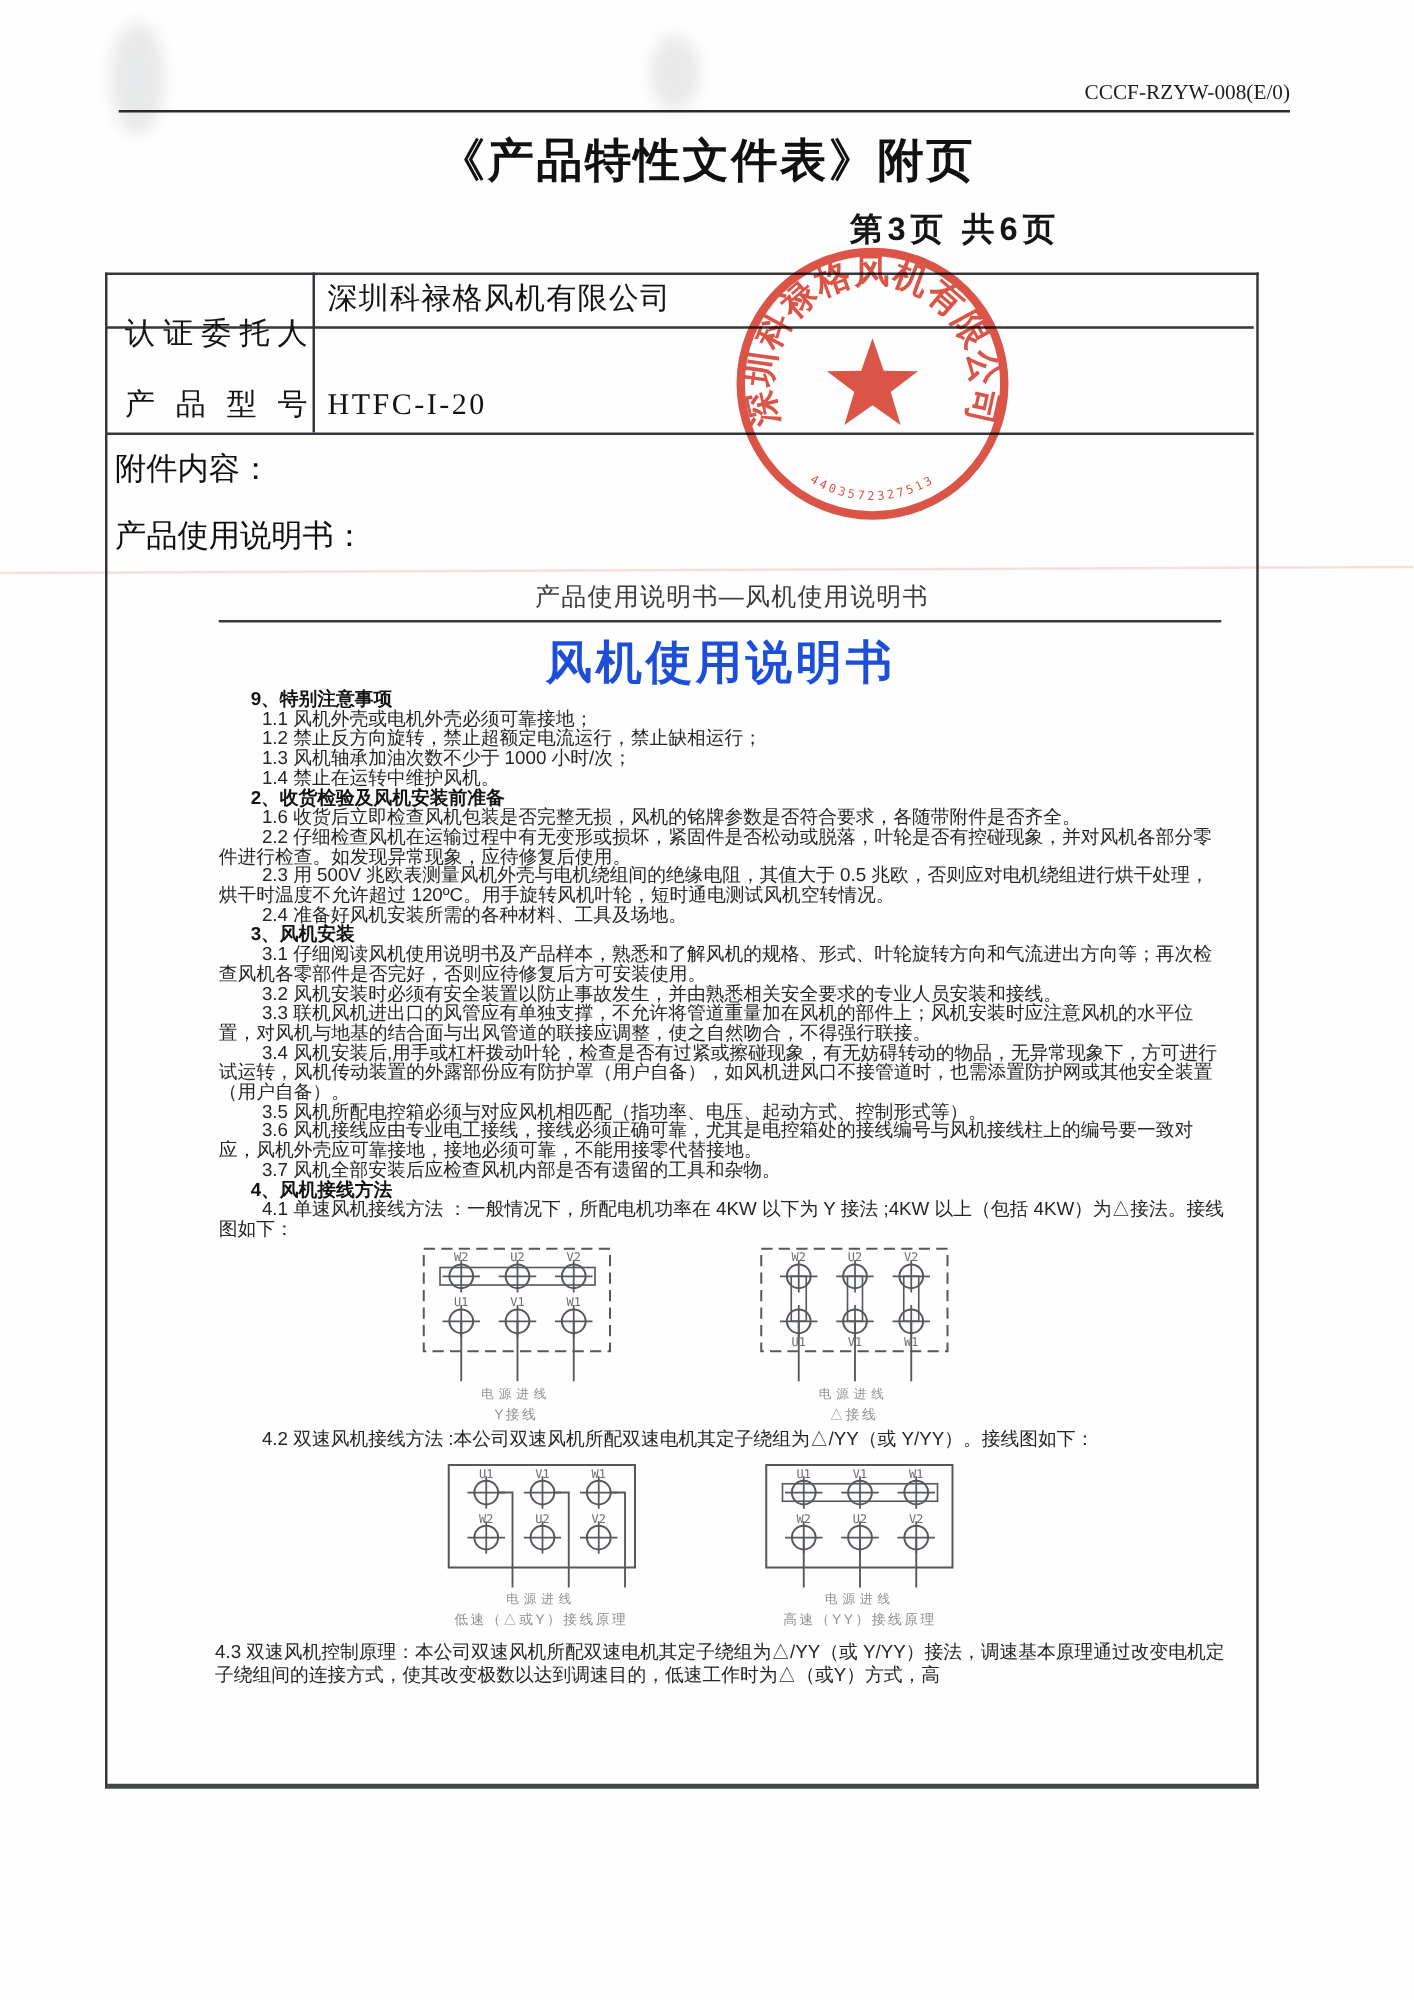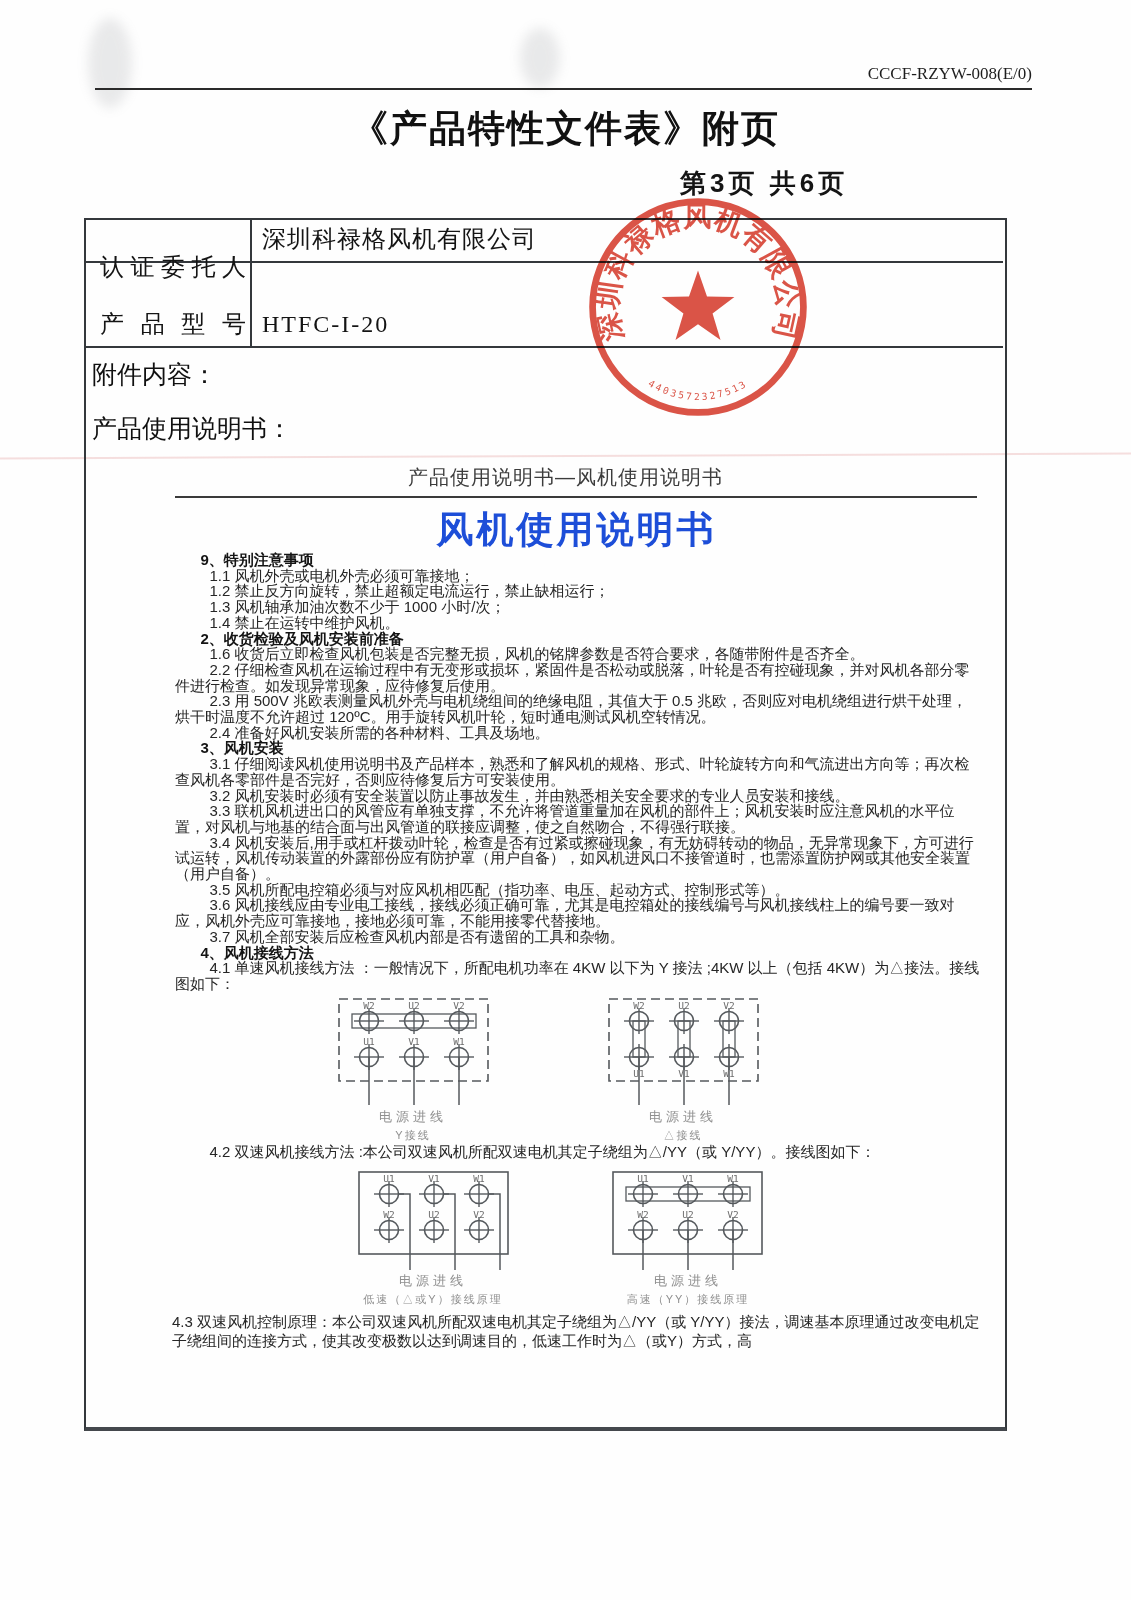--- a/index.html
+++ b/index.html
@@ -22,36 +22,36 @@
   .trow{position:absolute;left:84px;width:919px;border-bottom:2px solid #34383c;}
   .trow .lbl{position:absolute;left:16px;top:0;width:146px;font-family:"Liberation Serif",serif;
              font-size:24px;color:#141414;text-align:justify;text-align-last:justify;}
   .trow .val{position:absolute;left:178px;top:0;font-family:"Liberation Serif",serif;
              font-size:24px;color:#141414;letter-spacing:1px;}
   .vdivider{position:absolute;left:250px;top:218px;width:2px;height:128px;background:#34383c;}
   .free-label{position:absolute;left:92px;font-family:"Liberation Serif",serif;font-size:25px;color:#101010;}
   
   .stamp{position:absolute;left:583px;top:192px;width:230px;height:230px;opacity:.88;mix-blend-mode:multiply;}
   
-  .sub-title{position:absolute;left:164px;top:464px;width:803px;text-align:center;
+  .sub-title{position:absolute;left:184px;top:464px;width:803px;text-align:center;
              font-size:20px;color:#3c3c3c;letter-spacing:1px;}
   .sub-rule{position:absolute;left:175px;top:496px;width:802px;height:2px;background:#3a3a3a;}
   .man-title{position:absolute;left:175px;top:505px;width:803px;text-align:center;
              font-size:37px;font-weight:bold;letter-spacing:3px;color:#1d4ed8;}
   .parblock{position:absolute;left:175px;width:806px;font-size:15px;line-height:15.7px;color:#262626;}
   .parblock p{margin:0;text-indent:2.3em;}
   .parblock p.ph{font-weight:bold;color:#141414;text-indent:1.7em;}
   .parblock p.ni{text-indent:0;}
   #blockA{top:552px;}
   #blockB{top:1144px;}
   #blockC{top:1312px;line-height:19px;left:172px;width:809px;}
   
   .diagram{position:absolute;width:155px;height:120px;}
   .dcap{position:absolute;width:240px;text-align:center;color:#8f8f8f;}
-  .dcap .c1{font-size:13px;letter-spacing:4px;}
+  .dcap .c1{font-size:10px;letter-spacing:4px;}
   .dcap .c2{font-size:11px;letter-spacing:2px;margin-top:2px;}
 </style>
 </head>
 <body>
 
 <div class="page">
 
   <div class="smudge" style="left:88px;top:18px;width:44px;height:90px;"></div>
   <div class="smudge" style="left:520px;top:28px;width:40px;height:60px;"></div>
   <div class="scanline" style="top:455px;"></div>

